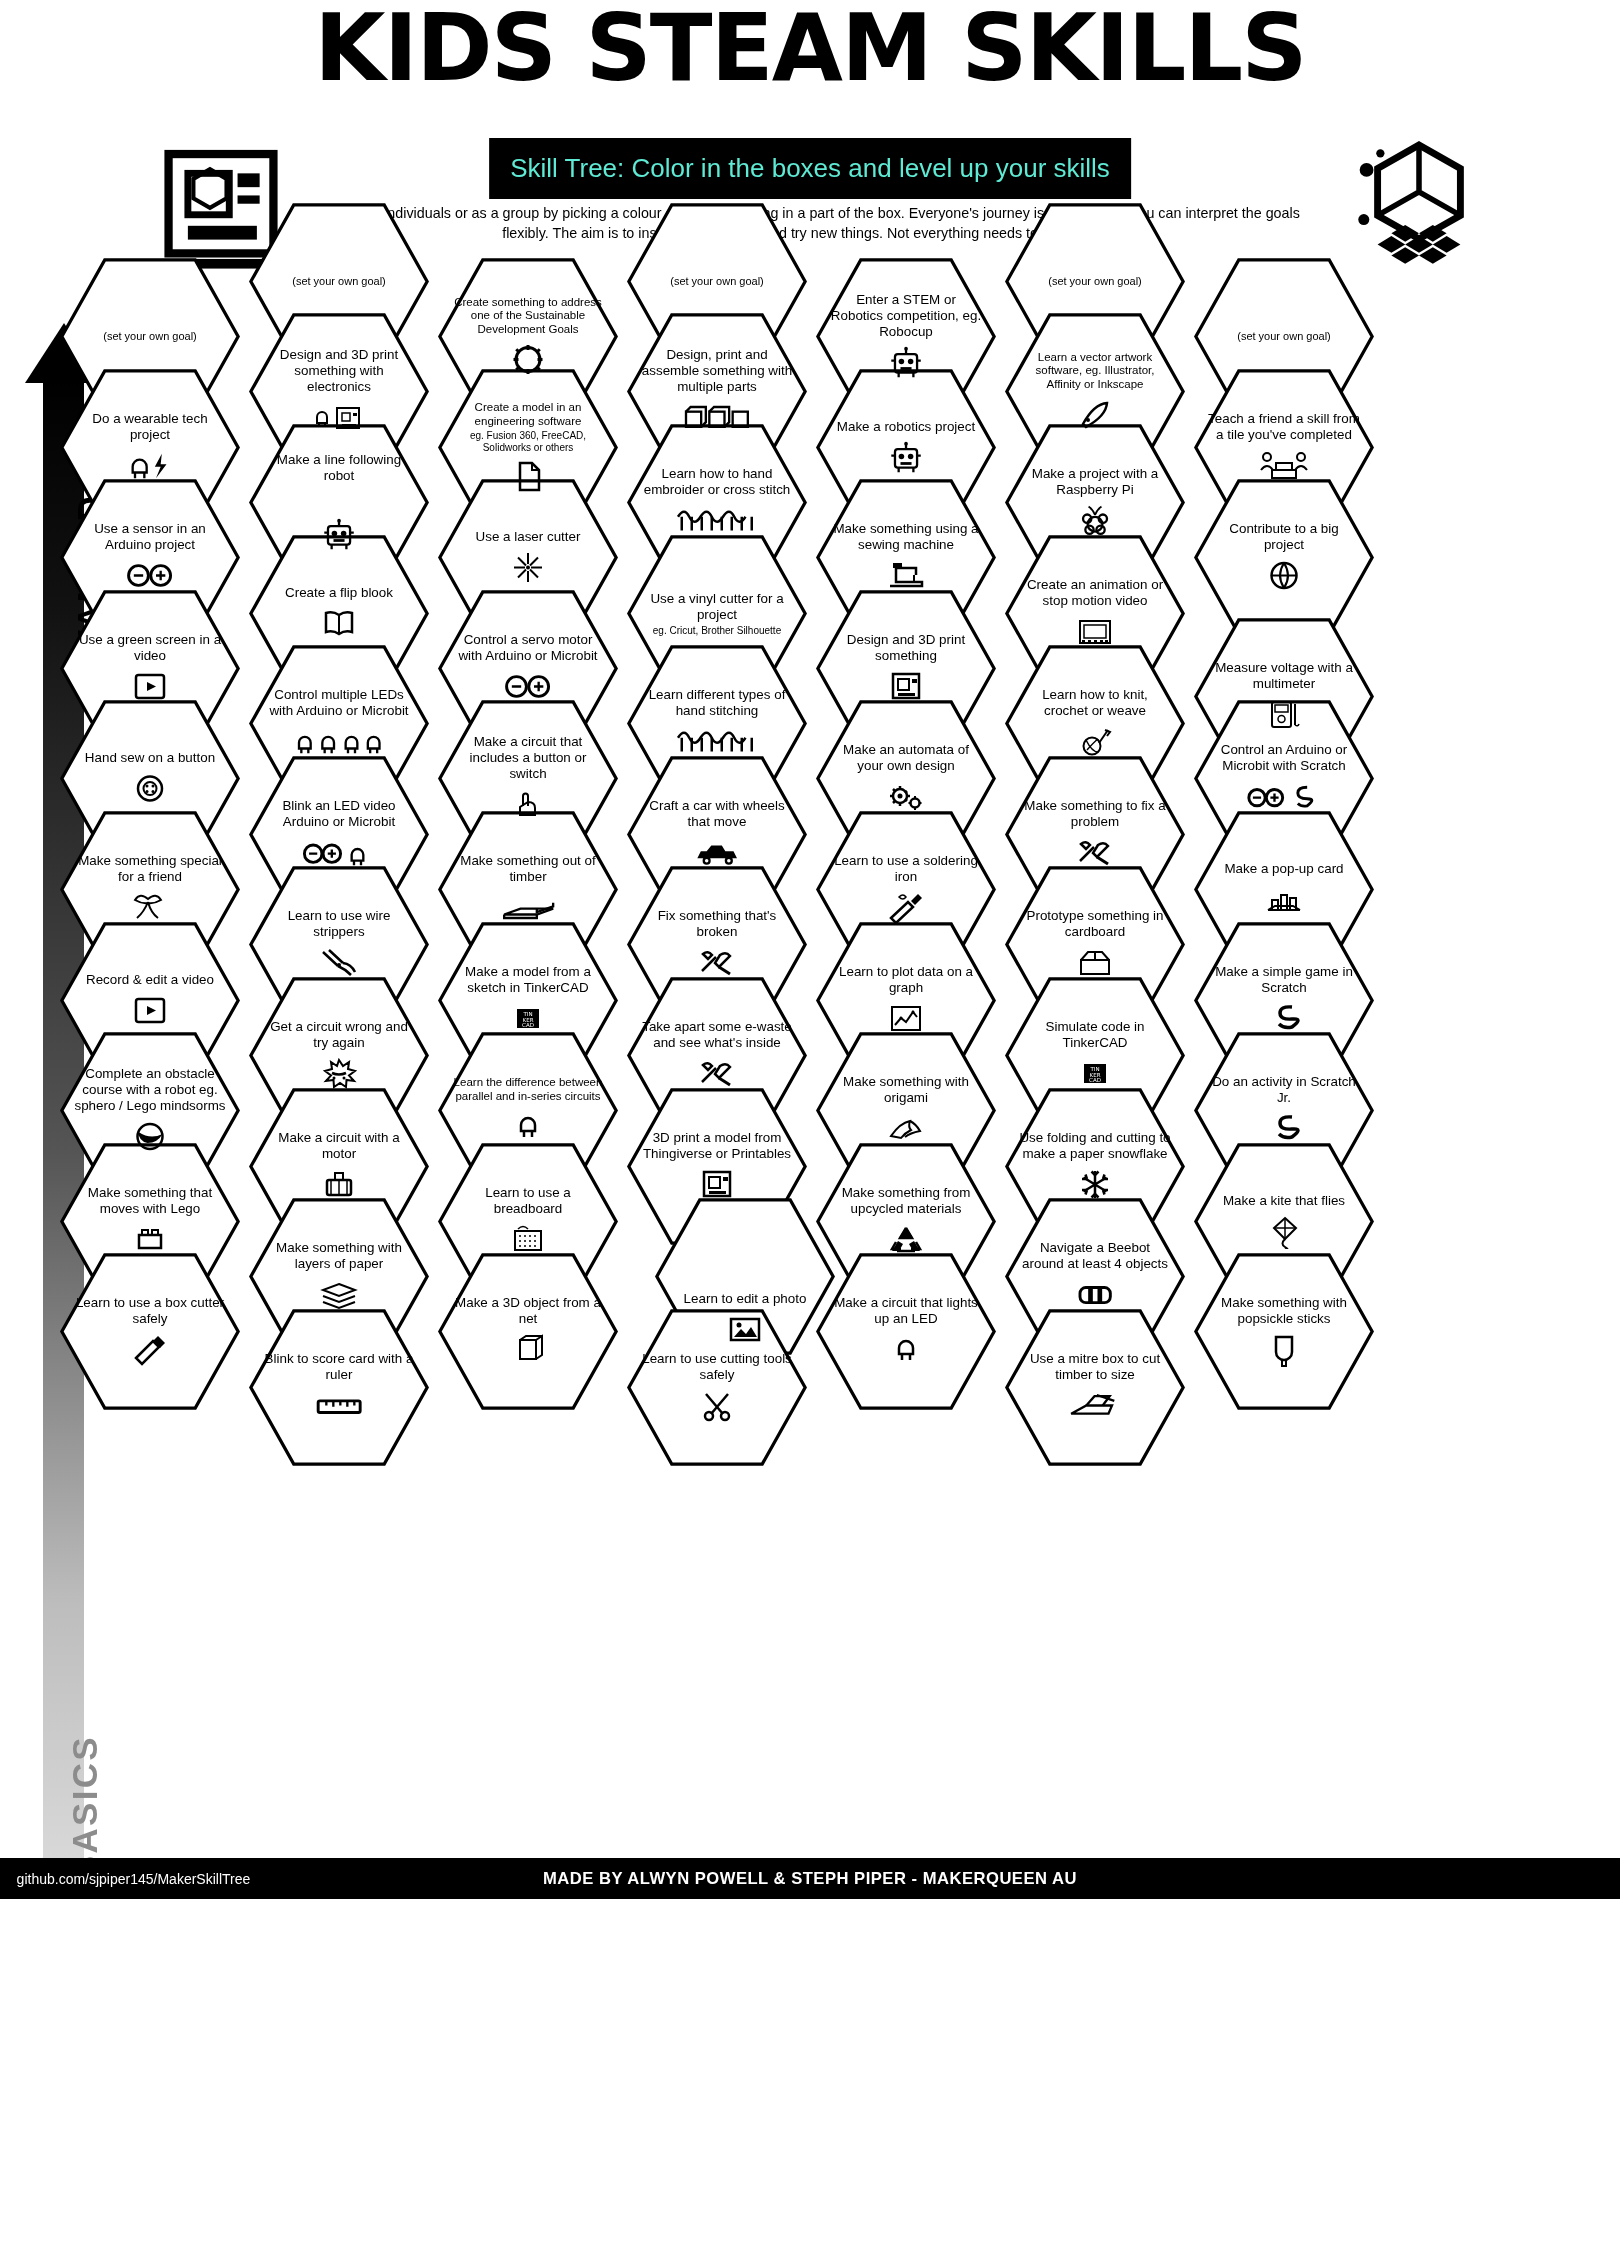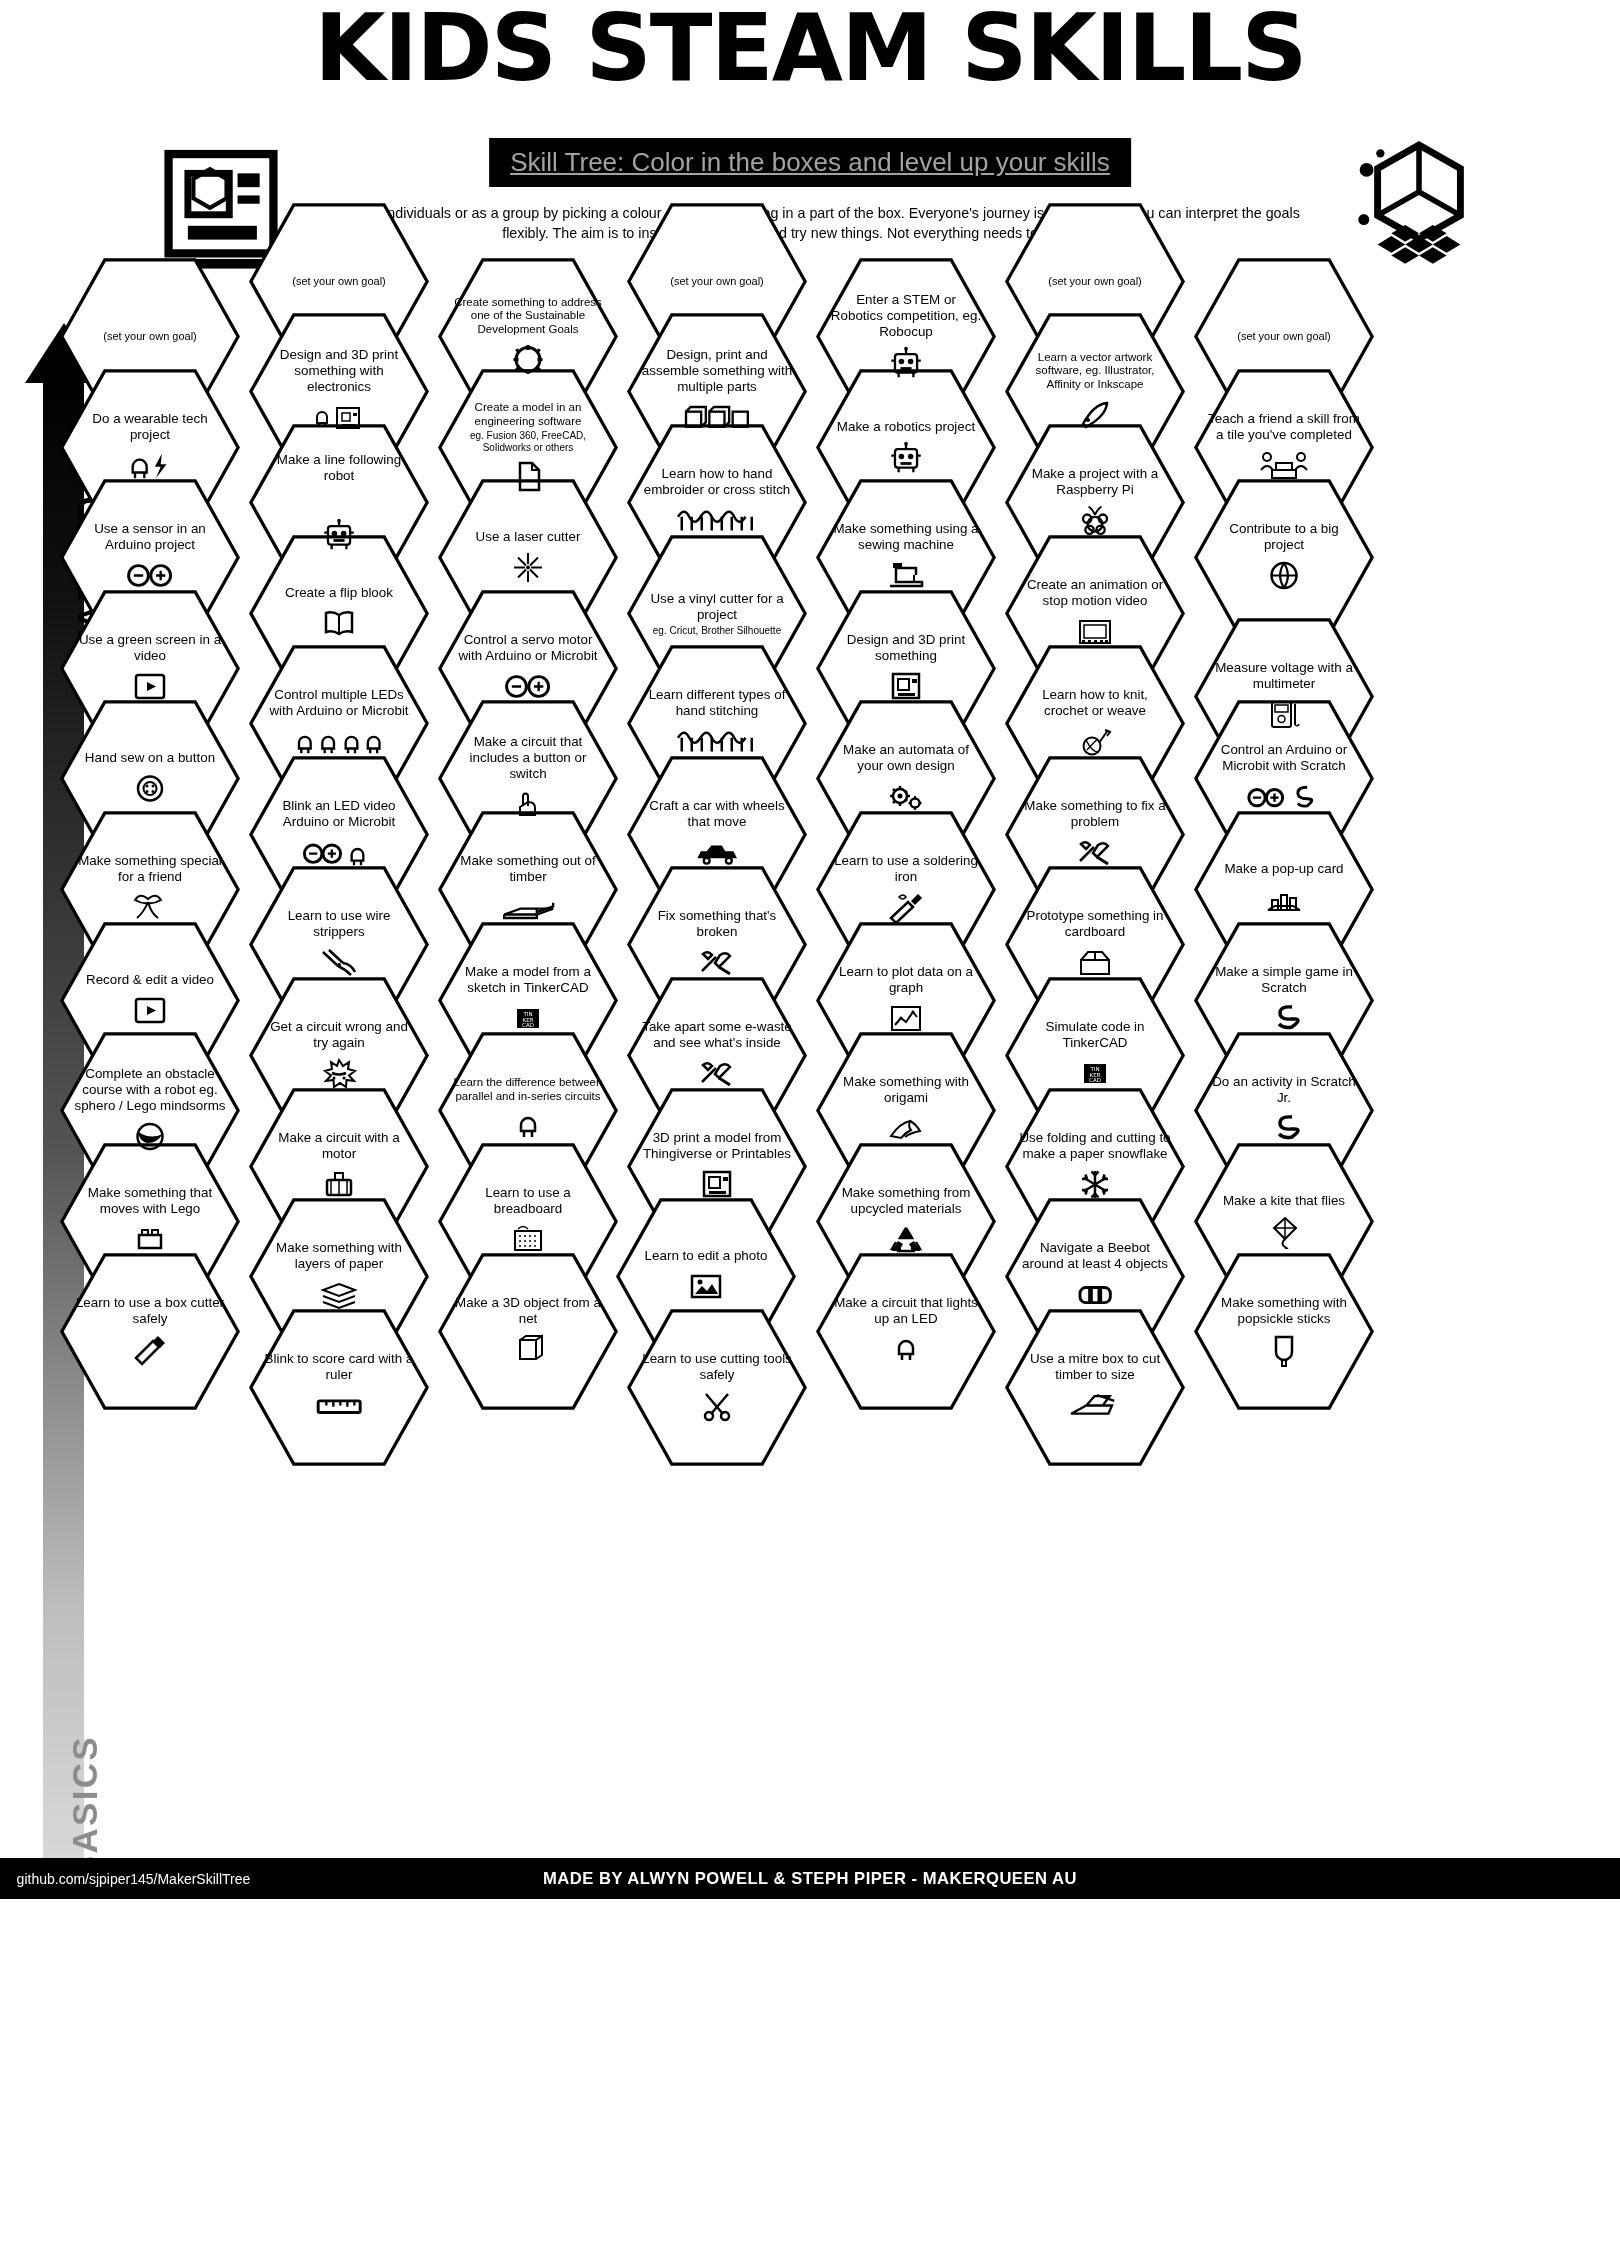--- a/index.html
+++ b/index.html
@@ -7,21 +7,21 @@
   #page{position:relative;width:1620px;height:1899px;background:#fff;overflow:hidden;}
 
   
   #title{
     position:absolute;top:2.8px;left:0;width:100%;text-align:center;
     font-size:92px;font-weight:bold;letter-spacing:-1.8px;line-height:1;
     font-family:"DejaVu Sans",sans-serif;
   }
   #subtitle-bar{
     position:absolute;top:138px;left:50%;transform:translateX(-50%);
-    background:#000;color:#a3a3a3;padding:9px 21px;font-size:26px;white-space:nowrap;text-decoration:underline;
+    background:#000;color:#5eead4;padding:15px 21px;font-size:26px;white-space:nowrap;
   }
   #blurb{
     position:absolute;top:203px;left:331px;width:972px;text-align:center;
     font-size:14.3px;line-height:1.42;
   }
 
   
   #printer-icon{position:absolute;top:143px;left:152px;width:138px;height:152px;}
   #cube-icon{position:absolute;top:134px;left:1350px;width:138px;height:147px;}
 
@@ -667,21 +667,21 @@
         <div class="txt">3D print a model from Thingiverse or Printables</div>
         <div class="ico">
           <svg viewBox="0 0 100 70">
             <rect x="24" y="10" width="52" height="48" fill="none" stroke="#000" stroke-width="5"></rect>
             <rect x="34" y="20" width="22" height="22" fill="none" stroke="#000" stroke-width="4"></rect>
             <rect x="62" y="20" width="10" height="8" fill="#000"></rect>
             <rect x="34" y="48" width="34" height="6" fill="#000"></rect>
           </svg>
         </div>
       </div>
-      <div class="hex" style="left: 616px; top: 1198px;">
+      <div class="hex" style="left: 655px; top: 1198px; justify-content: flex-end;">
         <svg class="hexbg" viewBox="0 0 390 340" preserveAspectRatio="none">
           <polygon points="97,4 293,4 386,170 293,336 97,336 4,170" fill="#fff" stroke="#000" stroke-width="7"></polygon>
         </svg>
         <div class="txt">Learn to edit a photo</div>
         <div class="ico">
           <svg viewBox="0 0 100 70">
             <rect x="22" y="14" width="56" height="42" fill="none" stroke="#000" stroke-width="5"></rect>
             <path d="M28 50 l14 -16 10 10 10 -14 12 20z" fill="#000"></path>
             <circle cx="38" cy="26" r="5" fill="#000"></circle>
           </svg>

